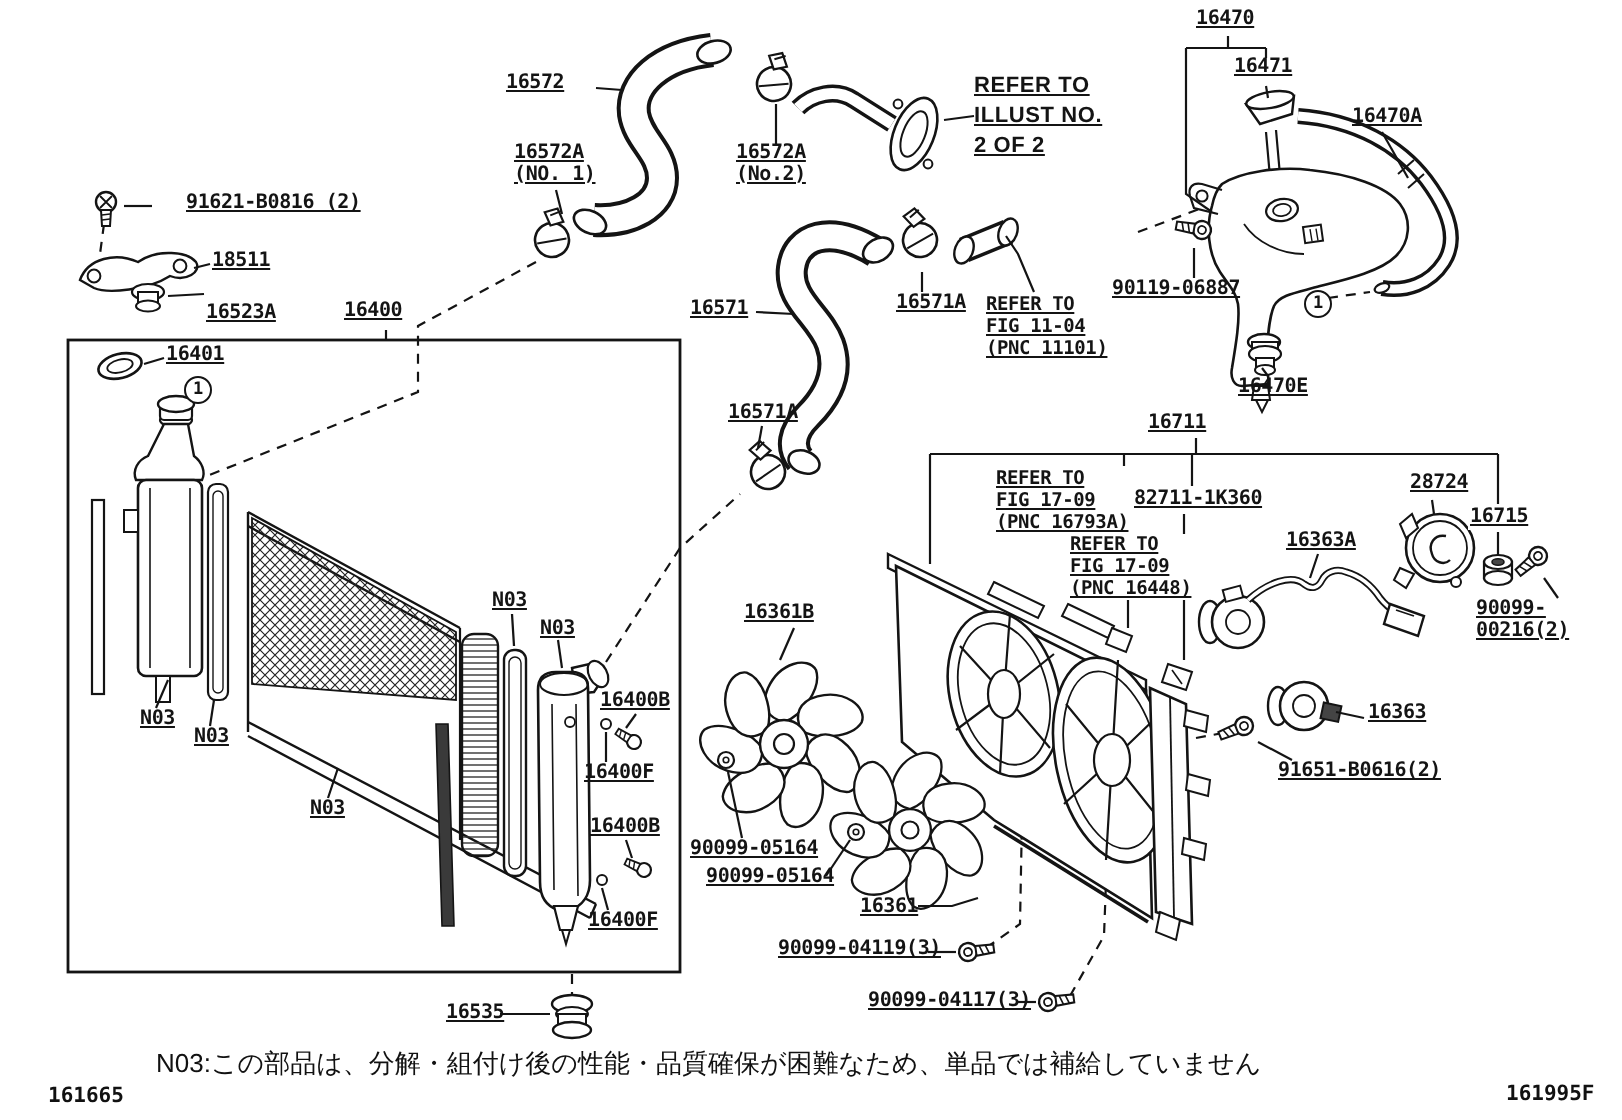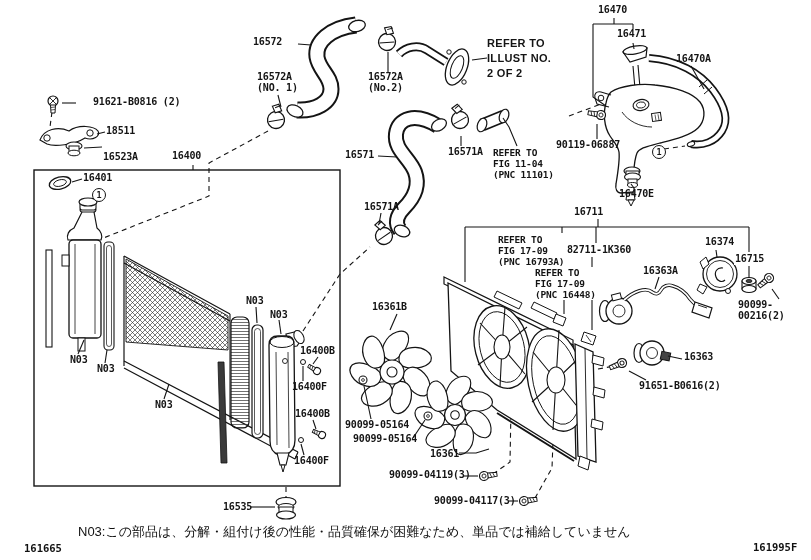--- a/index.html
+++ b/index.html
@@ -1,20 +1,20 @@
 <!DOCTYPE html>
 <html><head>
 <meta charset="utf-8">
 <style>
   html,body{margin:0;padding:0;background:#fff;}
   #stage{position:relative;width:811px;height:560px;background:#fff;overflow:hidden;
          font-family:"DejaVu Sans Mono",monospace;}
   svg{position:absolute;left:0;top:0;}
   .lbl{position:absolute;font:bold 10px "DejaVu Sans Mono",monospace;color:#141414;
-       white-space:pre-line;line-height:10.5px;letter-spacing:-0.2px;z-index:3;}
+       white-space:pre-line;line-height:10.5px;letter-spacing:-0.2px;z-index:3;text-decoration:underline;}
   .bg{background:#fff;padding:0 1px;}
   .refer{font-size:9.5px;line-height:11px;}
   .refer-lg{font-family:"Liberation Sans",sans-serif;font-size:11px;line-height:15px;letter-spacing:0.3px;}
   .circ{position:absolute;width:12px;height:12px;border:1.3px solid #141414;border-radius:50%;
         font:bold 8.5px "DejaVu Sans Mono",monospace;color:#141414;display:flex;align-items:center;
         justify-content:center;background:#fff;z-index:3;}
   .note{position:absolute;font-family:"Liberation Sans",sans-serif;font-size:13px;color:#111;
         white-space:nowrap;z-index:3;}
   .code{position:absolute;font:bold 10.5px "DejaVu Sans Mono",monospace;color:#111;z-index:3;}
 </style>
@@ -368,21 +368,21 @@
 <div class="lbl" style="left:619px;top:189px">16470E</div>
 <div class="lbl" style="left:364px;top:202px">16571A</div>
 <div class="lbl" style="left:574px;top:207px">16711</div>
 <div class="lbl refer bg" style="left:497px;top:234px">REFER TO
 FIG 17-09
 (PNC 16793A)</div>
 <div class="lbl bg" style="left:566px;top:245px">82711-1K360</div>
 <div class="lbl refer bg" style="left:534px;top:267px">REFER TO
 FIG 17-09
 (PNC 16448)</div>
-<div class="lbl" style="left:705px;top:237px">16374</div>
+<div class="lbl" style="left:705px;top:237px">28724</div>
 <div class="lbl bg" style="left:734px;top:254px">16715</div>
 <div class="lbl" style="left:643px;top:266px">16363A</div>
 <div class="lbl" style="left:738px;top:300px">90099-00216(2)</div>
 <div class="lbl" style="left:372px;top:302px">16361B</div>
 <div class="lbl" style="left:684px;top:352px">16363</div>
 <div class="lbl" style="left:639px;top:381px">91651-B0616(2)</div>
 <div class="lbl" style="left:70px;top:355px">N03</div>
 <div class="lbl" style="left:97px;top:364px">N03</div>
 <div class="lbl" style="left:155px;top:400px">N03</div>
 <div class="lbl" style="left:246px;top:296px">N03</div>

